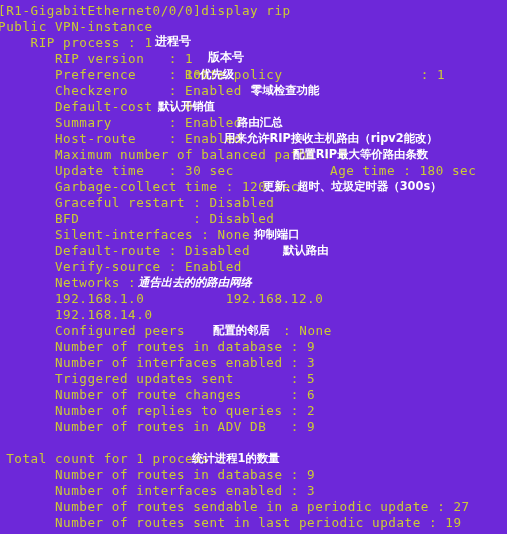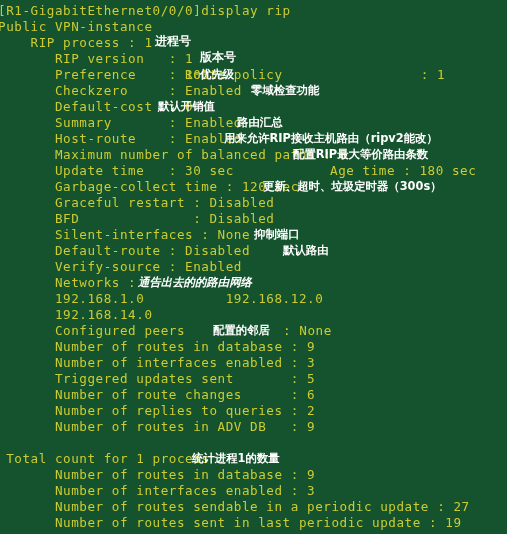--- a/index.html
+++ b/index.html
@@ -10,21 +10,21 @@
   body {
     width: 507px;
     height: 534px;
     overflow: hidden;
     font-family: "DejaVu Sans Mono", "Liberation Mono", monospace;
   }
   #terminal {
     position: relative;
     width: 507px;
     height: 534px;
-    background: #14532d;
+    background: #6d28d9;
     padding: 0;
     box-sizing: border-box;
   }
   .line {
     position: absolute;
     left: 0;
     white-space: pre;
     font-family: "DejaVu Sans Mono", "Liberation Mono", monospace;
     font-size: 12.6px;
     line-height: 16.2px;
@@ -80,21 +80,21 @@
     <div class="line" style="left: -2px; top: 371px;">       Triggered updates sent       : 5</div>
     <div class="line" style="left: -2px; top: 387px;">       Number of route changes      : 6</div>
     <div class="line" style="left: -2px; top: 403px;">       Number of replies to queries : 2</div>
     <div class="line" style="left: -2px; top: 419px;">       Number of routes in ADV DB   : 9</div>
     <div class="line" style="left: -2px; top: 451px;"> Total count for 1 process :</div>
     <div class="line" style="left: -2px; top: 467px;">       Number of routes in database : 9</div>
     <div class="line" style="left: -2px; top: 483px;">       Number of interfaces enabled : 3</div>
     <div class="line" style="left: -2px; top: 499px;">       Number of routes sendable in a periodic update : 27</div>
     <div class="line" style="left: -2px; top: 515px;">       Number of routes sent in last periodic update : 19</div>
     <div class="cn" style="left: 155px; top: 33px;">进程号</div>
-    <div class="cn" style="left: 200px; top: 49px; text-align: right;">版本号</div>
+    <div class="cn" style="left: 208px; top: 49px; text-align: right;">版本号</div>
     <div class="cn cn-sm" style="left: 200px; top: 66px; font-family: Liberation Serif, serif;">优先级</div>
     <div class="cn cn-sm" style="left: 235px; top: 82px; padding-left: 16px;">零域检查功能</div>
     <div class="cn cn-sm" style="left: 158px; top: 98px;">默认开销值</div>
     <div class="cn cn-sm" style="left: 237px; top: 114px;">路由汇总</div>
     <div class="cn cn-sm" style="left: 224px; top: 130px;">用来允许RIP接收主机路由（ripv2能改）</div>
     <div class="cn cn-sm" style="left: 293px; top: 146px;">配置RIP最大等价路由条数</div>
     <div class="cn cn-sm" style="left: 263px; top: 178px;">更新、超时、垃圾定时器（300s）</div>
     <div class="cn cn-sm" style="left: 254px; top: 226px; text-align: center;">抑制端口</div>
     <div class="cn cn-sm" style="left: 257px; top: 242px; margin-left: 26px;">默认路由</div>
     <div class="cn cn-sm" style="left: 138px; top: 274px; font-style: italic;">通告出去的的路由网络</div>

